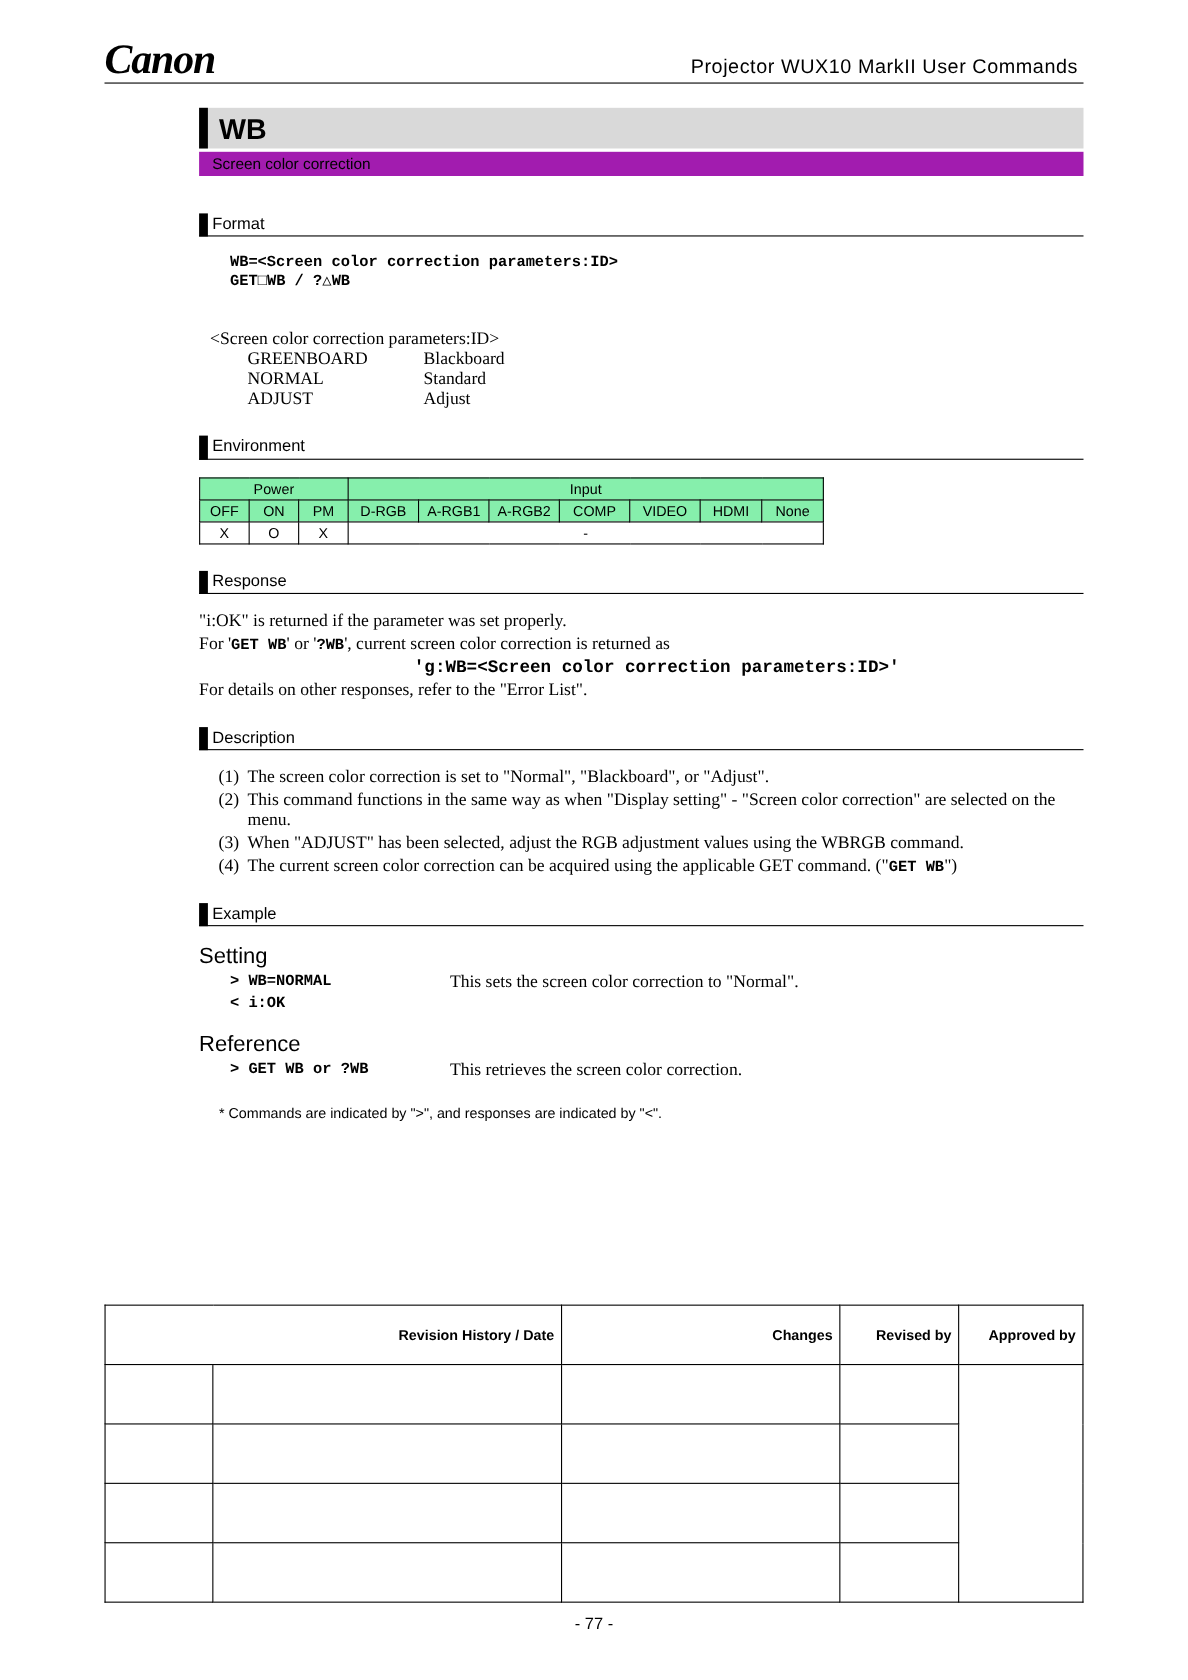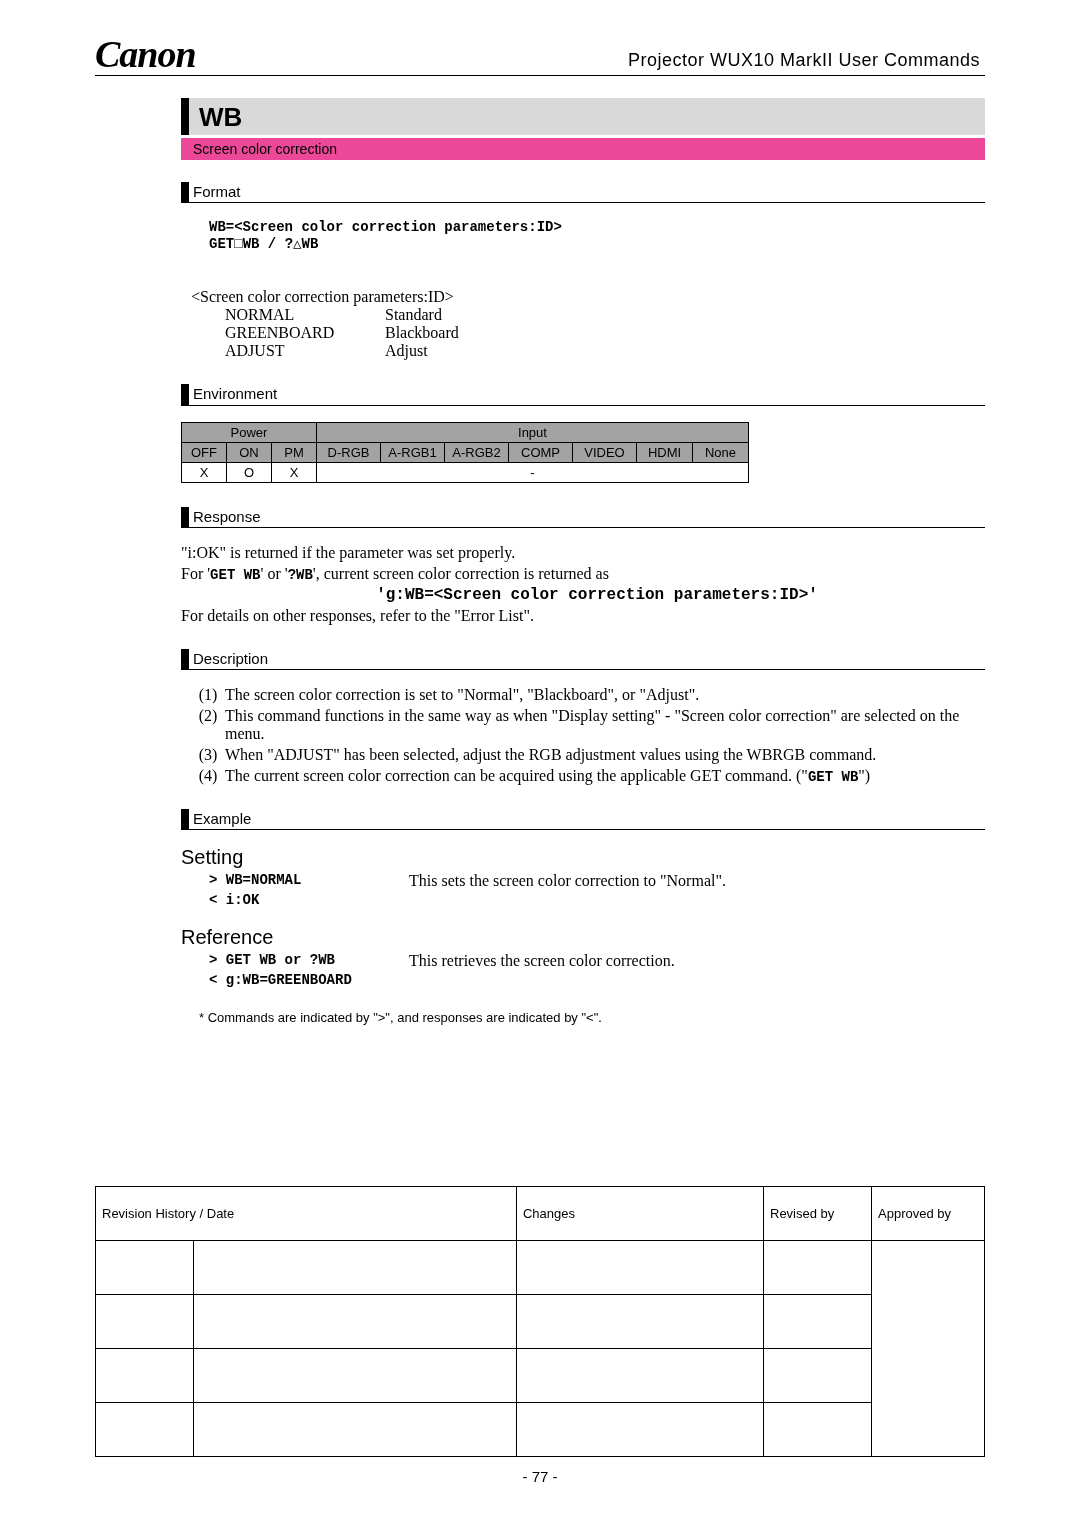--- a/index.html
+++ b/index.html
@@ -49,24 +49,24 @@
   }
   .cmd-title-bar {
     background: #d9d9d9;
     padding: 4px 10px 2px 10px;
     font-size: 26px;
     font-weight: bold;
     border-left: 8px solid #000;
     margin-bottom: 3px;
   }
   .cmd-subtitle-bar {
-    background: #ec4899;
+    background: #a21caf;
     padding: 3px 12px;
     font-size: 14px;
-    margin-bottom: 22px;
+    margin-bottom: 34px;
   }
   .section-heading {
     border-left: 8px solid #000;
     padding-left: 4px;
     font-size: 15px;
     font-weight: normal;
     margin-bottom: 16px;
     border-bottom: 1px solid #000;
     line-height: 1.35;
   }
@@ -91,21 +91,21 @@
     border-collapse: collapse;
     font-size: 13px;
     margin-top: 2px;
   }
   .env-table th, .env-table td {
     border: 1px solid #000;
     padding: 2px 4px;
     text-align: center;
     font-weight: normal;
   }
-  .env-table th { background: #a3a3a3; }
+  .env-table th { background: #86efac; }
   .resp-body p { margin: 3px 0; font-family:"Times New Roman", serif; font-size:16px;}
   .desc-list { padding-left: 10px; }
   .desc-row { display:flex; margin: 3px 0; font-family:"Times New Roman", serif; font-size:16px;}
   .desc-num { width: 34px; flex-shrink:0; text-align: center;}
   .desc-txt { flex:1; }
   .example-body p { margin: 3px 0; font-family:Liberation Sans, sans-serif; font-size:20px;}
   .ex-row { display:flex; margin:2px 0;}
   .ex-cmd { width: 200px; padding-left: 28px;}
   .ex-desc { flex:1; font-family:"Times New Roman", serif; font-size:16px;}
   .footnote { font-size: 13px; margin-top: 22px; padding-left: 18px;}
@@ -114,22 +114,22 @@
     width: 100%;
     font-size: 13px;
     position: absolute;
     left: 95px;
     width: 890px;
     bottom: 70px;
   }
   .rev-table th, .rev-table td {
     border: 1px solid #000;
     padding: 18px 6px;
-    font-weight: normal;
-    text-align: left;
+    font-weight: bold;
+    text-align: right;
     height: 17px;
   }
   .pagenum {
     position: absolute;
     bottom: 42px;
     left: 0;
     width: 100%;
     text-align: center;
     font-size: 15px;
   }
@@ -153,26 +153,26 @@
 
     <div class="section-heading">Format</div>
     <div class="section-body">
       <div class="indent1 mono">WB=&lt;Screen color correction parameters:ID&gt;</div>
       <div class="indent1 mono">
         <span>GET</span><span class="sq"></span><span>WB   /   ?</span><span class="tri"></span><span>WB</span>
       </div>
       <div class="param-table">
         <div class="serif" style="padding-left:0px;">&lt;Screen color correction parameters:ID&gt;</div>
         <div class="param-row">
+            <span class="c1">GREENBOARD</span>
+            <span class="c2">Blackboard</span>
+          </div>
+        <div class="param-row">
             <span class="c1">NORMAL</span>
             <span class="c2">Standard</span>
-          </div>
-        <div class="param-row">
-            <span class="c1">GREENBOARD</span>
-            <span class="c2">Blackboard</span>
           </div>
         <div class="param-row">
             <span class="c1">ADJUST</span>
             <span class="c2">Adjust</span>
           </div>
       </div>
     </div>
 
     <div class="section-heading">Environment</div>
     <div class="section-body">
@@ -244,23 +244,20 @@
           <span class="ex-desc">This sets the screen color correction to "Normal".</span>
         </div>
       <div class="ex-row">
           <span class="ex-cmd mono">&lt; i:OK</span>
         </div>
       <p style="margin-top:18px;">Reference</p>
       <div class="ex-row">
           <span class="ex-cmd mono">&gt; GET WB or ?WB</span>
           <span class="ex-desc">This retrieves the screen color correction.</span>
         </div>
-      <div class="ex-row">
-          <span class="ex-cmd mono">&lt; g:WB=GREENBOARD</span>
-        </div>
       <div class="footnote">* Commands are indicated by "&gt;", and responses are indicated by "&lt;".</div>
     </div>
 
   </div>
 
   <table class="rev-table">
     <tbody>
         <tr>
       <th colspan="2" style="width:170px;">Revision History / Date</th>
       <th>Changes</th>

